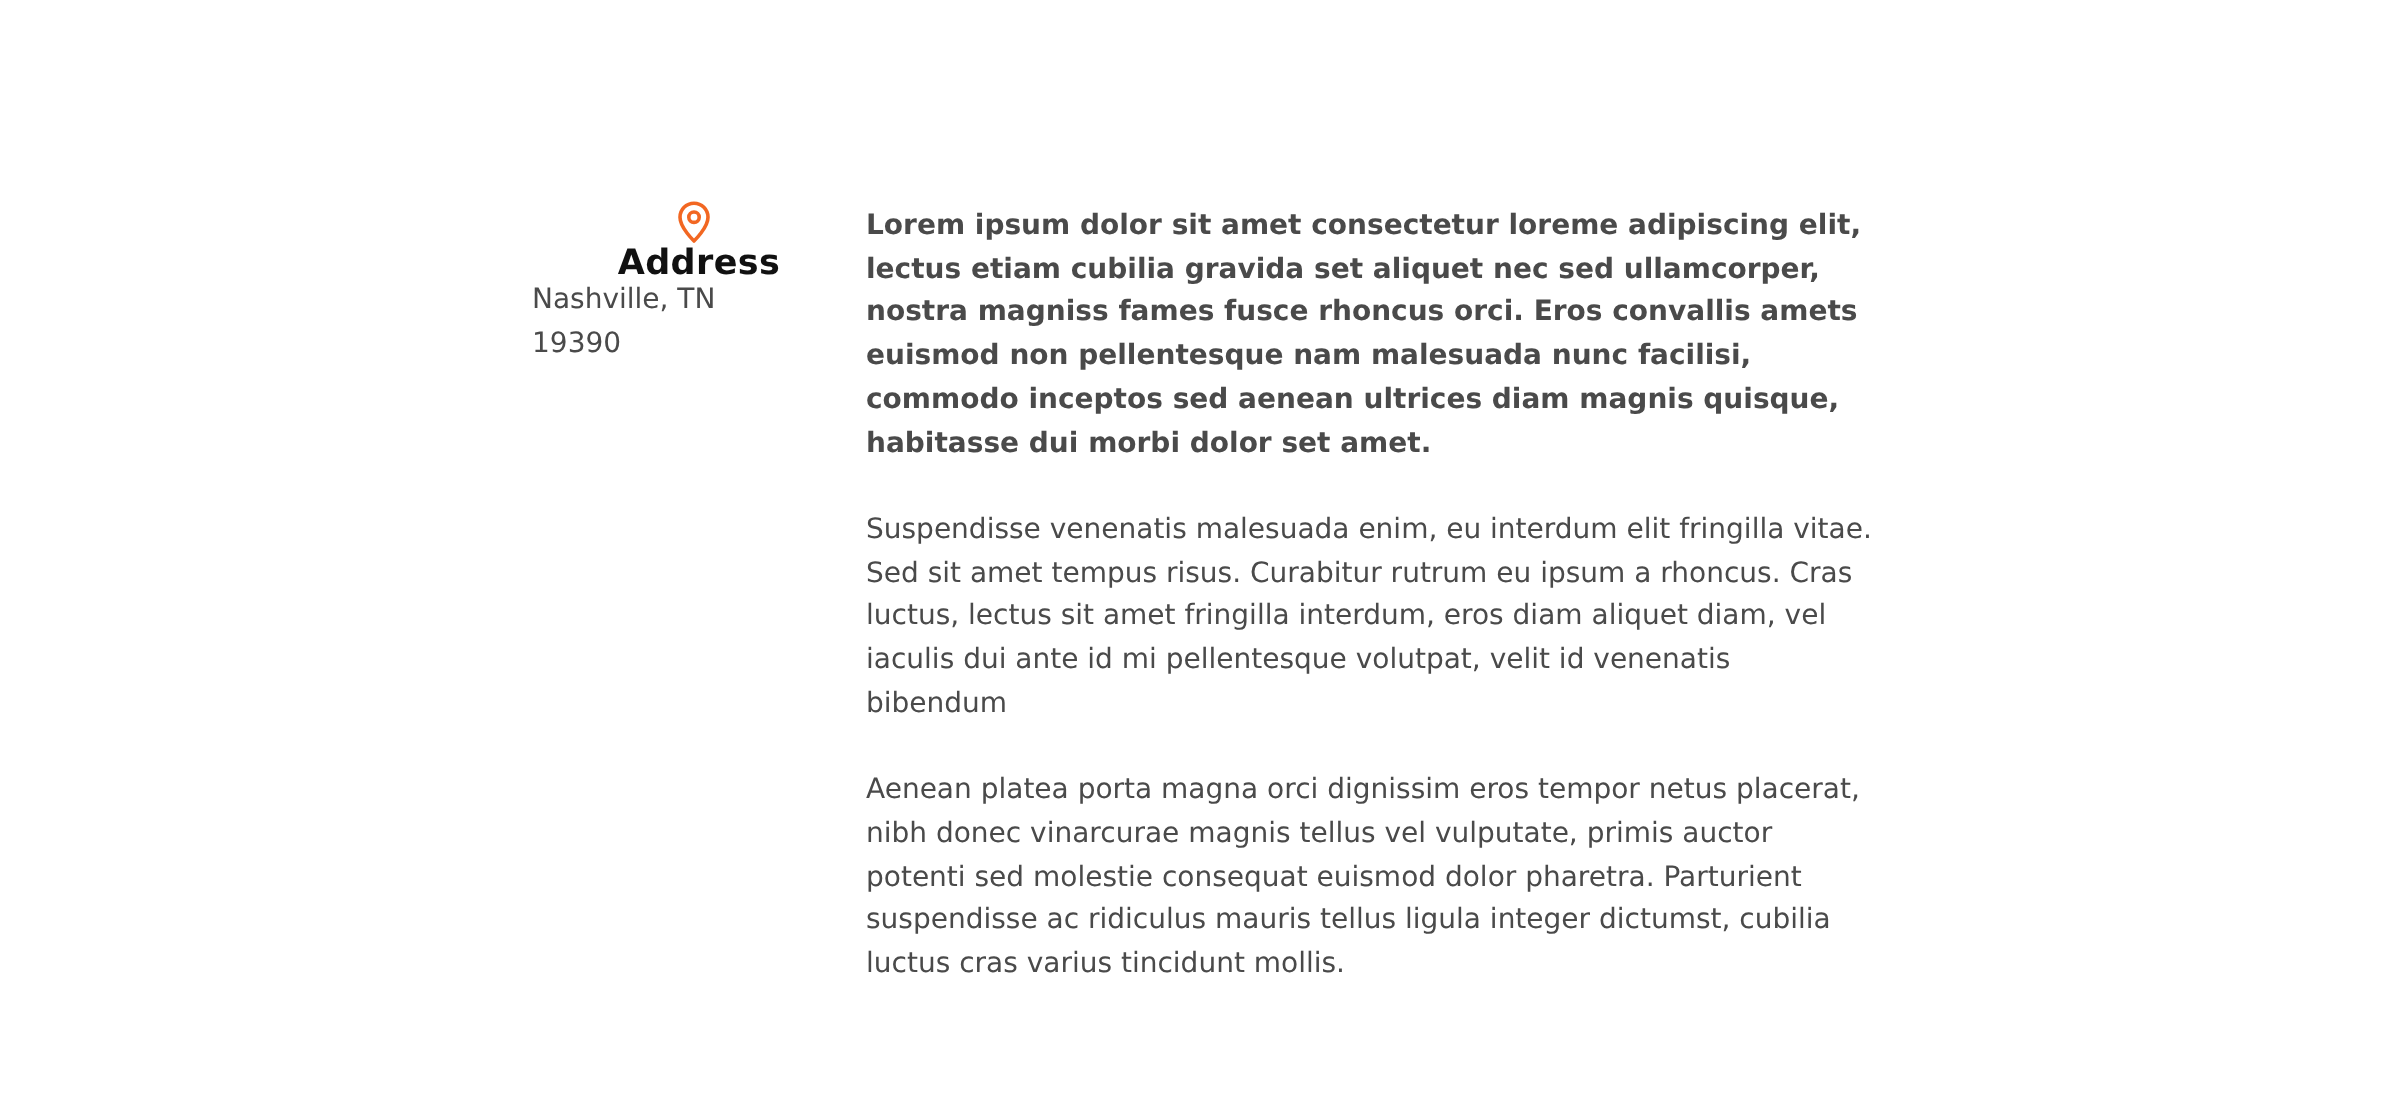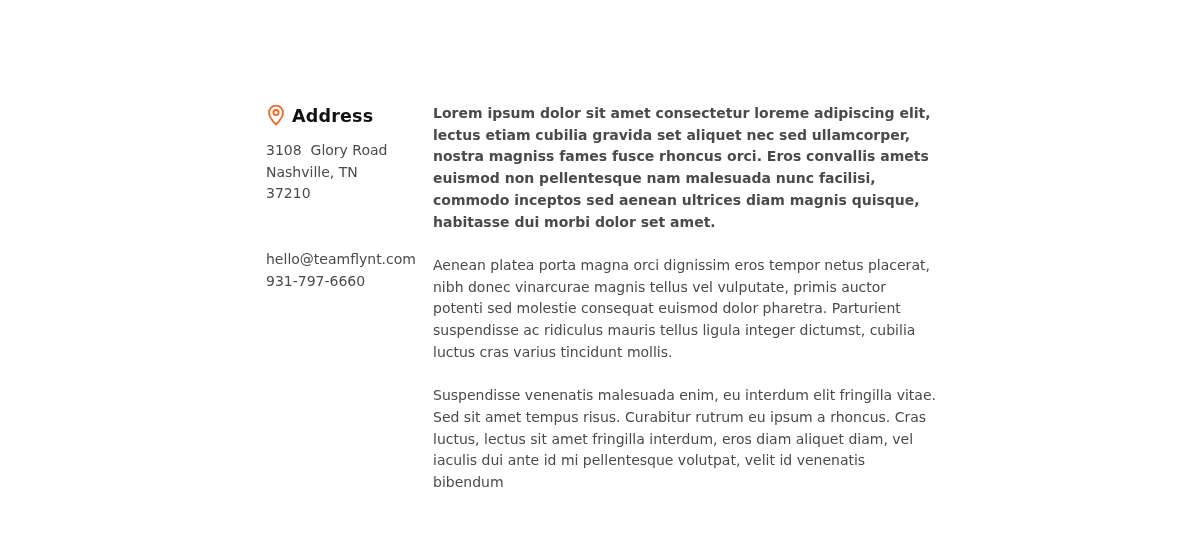--- a/index.html
+++ b/index.html
@@ -25,23 +25,24 @@
     }
     .sidebar {
       width: 167px;
       flex: 0 0 167px;
     }
     .info-block {
       margin-bottom: 44px;
     }
     .info-heading {
       display: flex;
-      align-items: flex-end;
+      align-items: center;
       height: 26px;
       margin-bottom: 14px;
+      flex-direction: column;
     }
     .info-heading .icon {
       width: 20px;
       height: 22px;
       margin-right: 6px;
       display: inline-flex;
       align-items: center;
       justify-content: center;
     }
     .info-heading .title {
@@ -84,33 +85,28 @@
       <div class="info-heading">
         <span class="icon">
           <svg width="18" height="22" viewBox="0 0 18 22" fill="none" stroke="#f26722" stroke-width="1.8" stroke-linecap="round" stroke-linejoin="round">
             <path d="M9 20.5 C9 20.5 2 13.8 2 8.6 A7 7 0 0 1 16 8.6 C16 13.8 9 20.5 9 20.5 Z"></path>
             <circle cx="9" cy="8.6" r="2.6"></circle>
           </svg>
         </span>
         <span class="title">Address</span>
       </div>
       <div class="info-lines">
-        <div>3108  Glory Road</div>
         <div>Nashville, TN</div>
-        <div>37210</div>
+        <div>19390</div>
       </div>
     </div>
 
     <div class="info-block">
-      <div class="info-lines">
-        <div>hello@teamflynt.com</div>
-        <div>931-797-6660</div>
-      </div>
     </div>
 
   </div>
 
   <div class="content">
     <p>Lorem ipsum dolor sit amet consectetur loreme adipiscing elit, lectus etiam cubilia gravida set aliquet nec sed ullamcorper, nostra magniss fames fusce rhoncus orci. Eros convallis amets euismod non pellentesque nam malesuada nunc facilisi, commodo inceptos sed aenean ultrices diam magnis quisque, habitasse dui morbi dolor set amet.</p>
+    <p>Suspendisse venenatis malesuada enim, eu interdum elit fringilla vitae. Sed sit amet tempus risus. Curabitur rutrum eu ipsum a rhoncus. Cras luctus, lectus sit amet fringilla interdum, eros diam aliquet diam, vel iaculis dui ante id mi pellentesque volutpat, velit id venenatis bibendum</p>
     <p>Aenean platea porta magna orci dignissim eros tempor netus placerat, nibh donec vinarcurae magnis tellus vel vulputate, primis auctor potenti sed molestie consequat euismod dolor pharetra. Parturient suspendisse ac ridiculus mauris tellus ligula integer dictumst, cubilia luctus cras varius tincidunt mollis.</p>
-    <p>Suspendisse venenatis malesuada enim, eu interdum elit fringilla vitae. Sed sit amet tempus risus. Curabitur rutrum eu ipsum a rhoncus. Cras luctus, lectus sit amet fringilla interdum, eros diam aliquet diam, vel iaculis dui ante id mi pellentesque volutpat, velit id venenatis bibendum</p>
   </div>
 </div>
 
 </body></html>

